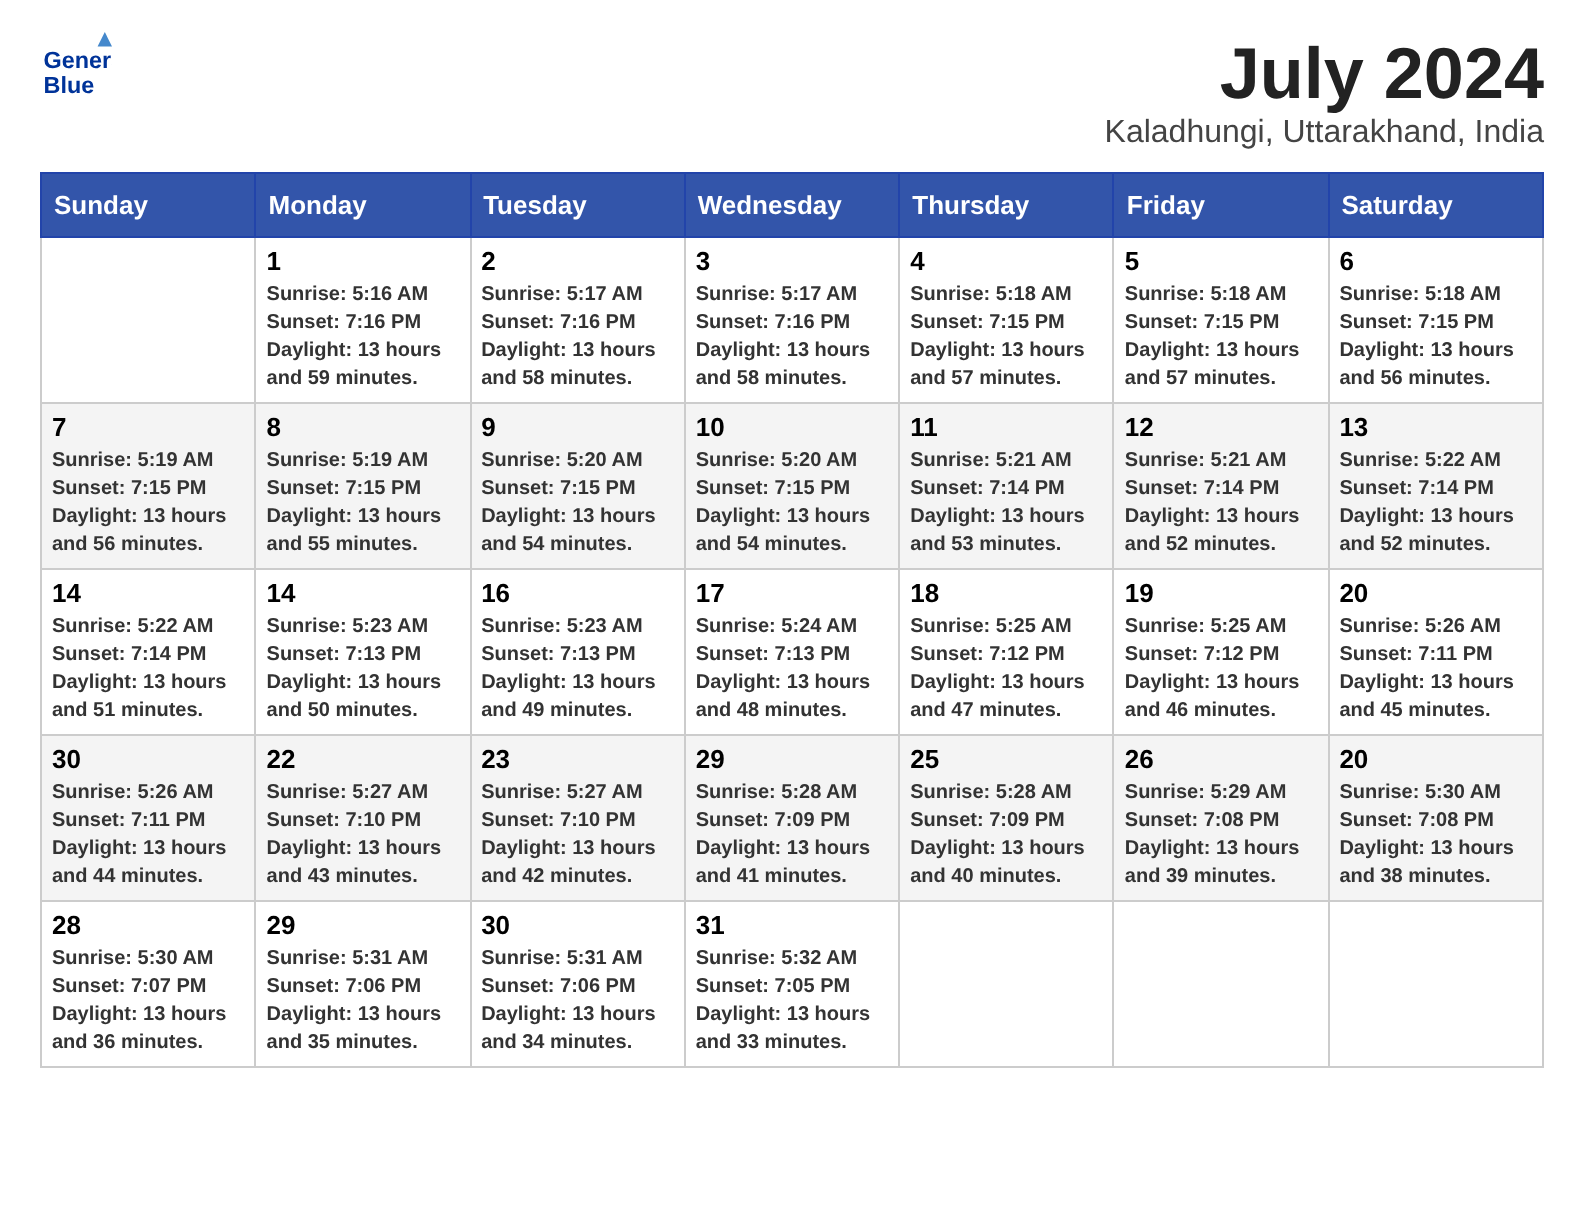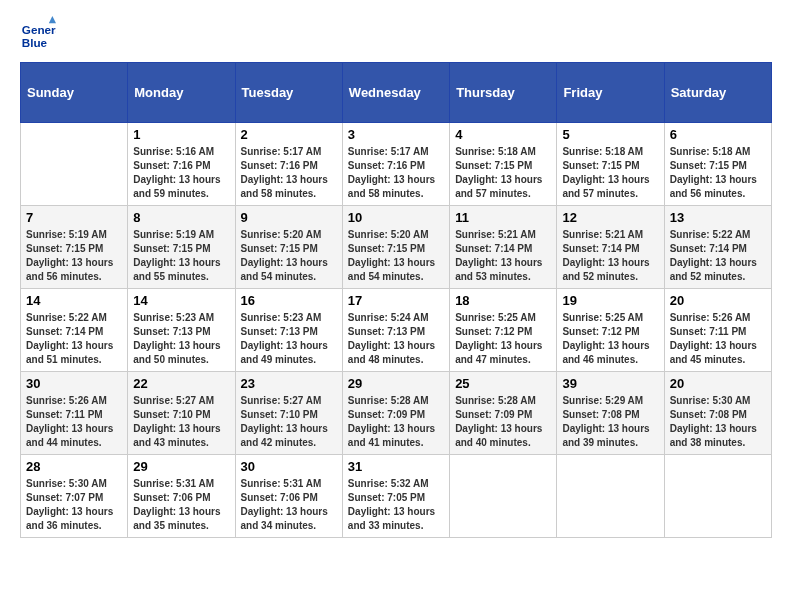--- a/index.html
+++ b/index.html
@@ -39,21 +39,21 @@
     }
     table {
       width: 100%;
       border-collapse: collapse;
       font-size: 11px;
     }
     thead tr th {
       background-color: #3355aa;
       color: #fff;
       text-align: left;
-      padding: 22px 6px;
+      padding: 8px 6px;
       font-size: 13px;
       font-weight: bold;
       border: 1px solid #2244aa;
     }
     tbody tr td {
       border: 1px solid #ccc;
       vertical-align: top;
       padding: 4px 5px;
       min-height: 80px;
       height: 82px;
@@ -87,20 +87,24 @@
 </head>
 <body>
 
 <div class="header-area">
   <div class="logo">
     <svg class="logo-icon" viewBox="0 0 40 40">
       <text x="2" y="20" font-family="Arial" font-size="13" font-weight="bold" fill="#003399">General</text>
       <text x="2" y="34" font-family="Arial" font-size="13" font-weight="bold" fill="#003399">Blue</text>
       <polygon points="32,8 40,8 36,0" fill="#4488cc"></polygon>
     </svg>
+  </div>
+  <div class="title-area">
+    <div class="month-year">July 2024</div>
+    <div class="location">Kaladhungi, Uttarakhand, India</div>
   </div>
 </div>
 
 <table>
   <thead>
     <tr id="weekday-header">
     <th>Sunday</th>
         <th>Monday</th>
         <th>Tuesday</th>
         <th>Wednesday</th>
@@ -212,21 +216,21 @@
         </td>
         <td>
           <span class="day-num">29</span>
           <div class="day-info">Sunrise: 5:28 AM<br>Sunset: 7:09 PM<br>Daylight: 13 hours<br>and 41 minutes.</div>
         </td>
         <td>
           <span class="day-num">25</span>
           <div class="day-info">Sunrise: 5:28 AM<br>Sunset: 7:09 PM<br>Daylight: 13 hours<br>and 40 minutes.</div>
         </td>
         <td>
-          <span class="day-num">39</span>
+          <span class="day-num">26</span>
           <div class="day-info">Sunrise: 5:29 AM<br>Sunset: 7:08 PM<br>Daylight: 13 hours<br>and 39 minutes.</div>
         </td>
         <td>
           <span class="day-num">20</span>
           <div class="day-info">Sunrise: 5:30 AM<br>Sunset: 7:08 PM<br>Daylight: 13 hours<br>and 38 minutes.</div>
         </td>
       </tr>
       <tr>
         <td>
           <span class="day-num">28</span>

